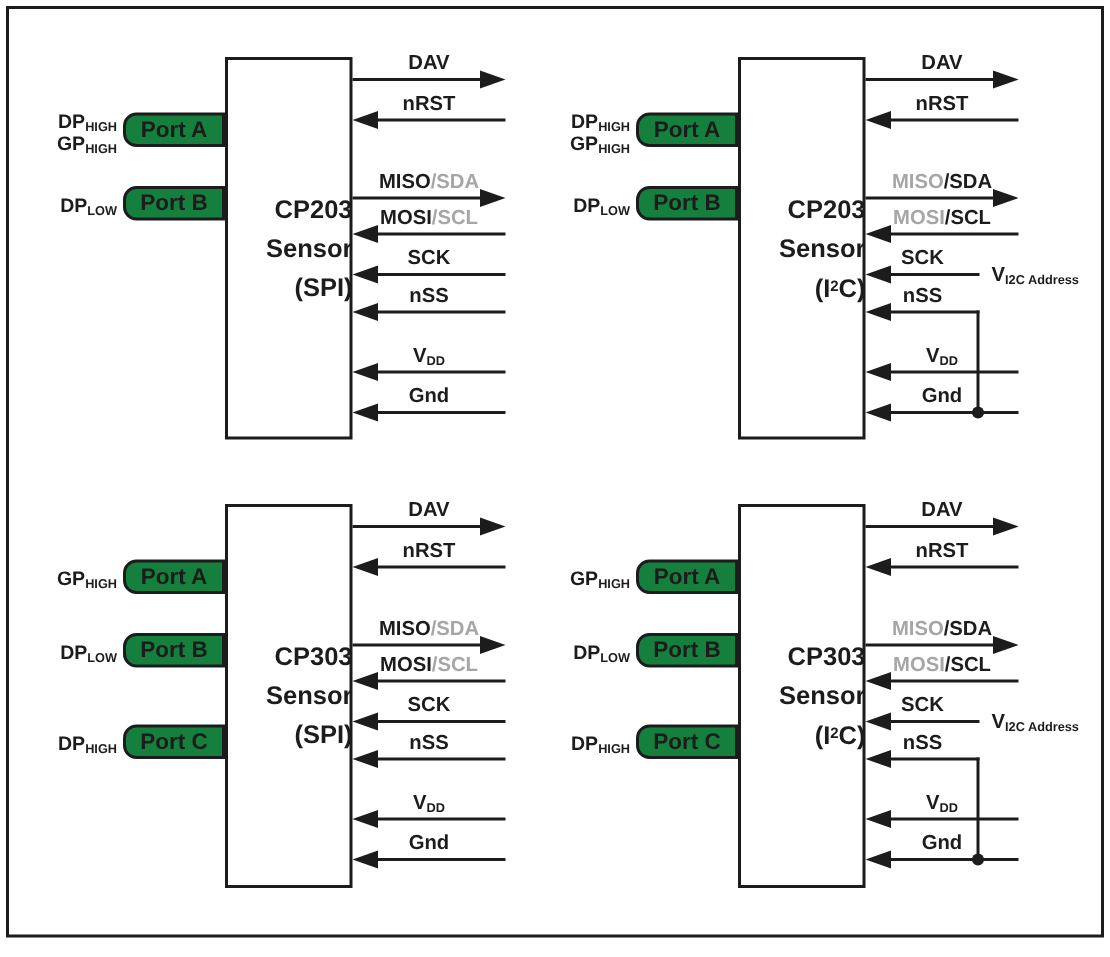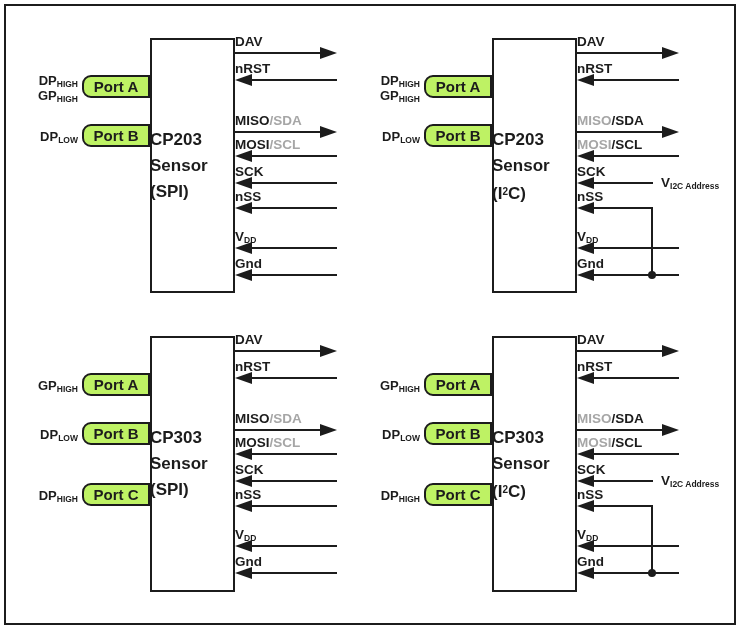--- a/index.html
+++ b/index.html
@@ -8,31 +8,31 @@
     font-family:"Liberation Sans","DejaVu Sans",sans-serif;color:var(--ink,#1c1c1c);
     overflow:hidden;
   }
   #outer-border{
     position:absolute;left:4px;top:4px;width:732px;height:621px;
     border:2px solid var(--ink,#1c1c1c);box-sizing:border-box;
   }
   .block{position:absolute;border:2px solid var(--ink,#1c1c1c);box-sizing:border-box;background:#fff;}
   .port{
     position:absolute;border:2px solid var(--ink,#1c1c1c);border-radius:9px 0 0 9px;
-    box-sizing:border-box;background:#bef264;display:flex;align-items:center;justify-content:center;
+    box-sizing:border-box;background:#15803d;display:flex;align-items:center;justify-content:center;
     font-weight:700;font-size:15px;
   }
-  .title{position:absolute;text-align:left;font-weight:700;font-size:17px;line-height:26px;}
+  .title{position:absolute;text-align:right;font-weight:700;font-size:17px;line-height:26px;}
   .title div{white-space:nowrap;}
   .hline{position:absolute;height:2px;background:var(--ink,#1c1c1c);}
   .vline{position:absolute;width:2px;background:var(--ink,#1c1c1c);}
   .arr{position:absolute;width:0;height:0;border-top:6px solid transparent;border-bottom:6px solid transparent;}
   .arr.r{border-left:17px solid var(--ink,#1c1c1c);}
   .arr.l{border-right:17px solid var(--ink,#1c1c1c);}
-  .sig{position:absolute;text-align:left;font-weight:700;font-size:13.5px;line-height:18px;white-space:nowrap;}
+  .sig{position:absolute;text-align:center;font-weight:700;font-size:13.5px;line-height:18px;white-space:nowrap;}
   .pin{position:absolute;text-align:right;font-weight:700;font-size:13px;line-height:18px;white-space:nowrap;}
   .ann{position:absolute;font-weight:700;font-size:13.5px;line-height:20px;white-space:nowrap;}
   .gray{color:var(--gray,#a6a6a6);}
   .sb{font-size:8.5px;font-weight:700;vertical-align:-2px;margin-top:28px;}
   .sp{font-size:10px;font-weight:700;vertical-align:4px;}
   .dot{position:absolute;width:8px;height:8px;border-radius:50%;background:var(--ink,#1c1c1c);}
 </style>
 </head>
 <body>
 

